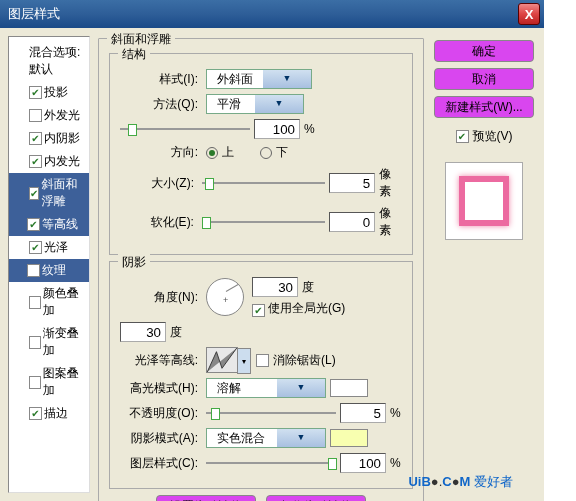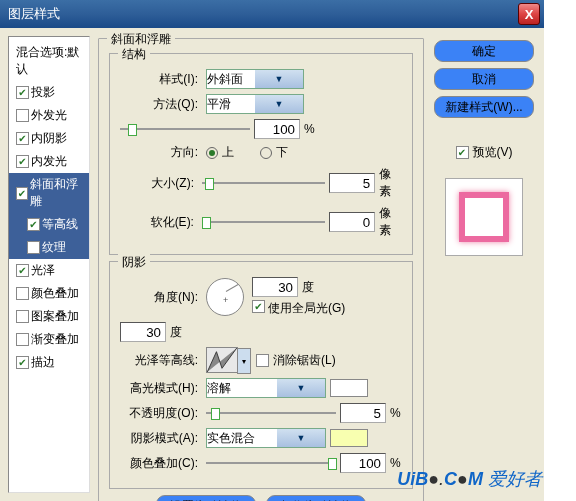--- a/index.html
+++ b/index.html
@@ -3,54 +3,54 @@
 <meta charset="utf-8">
 <style>
 * { box-sizing: border-box; margin: 0; padding: 0; }
 body { font-family: "Microsoft YaHei", SimSun, Arial, sans-serif; font-size: 12px; background: #fff; }
 .window { width: 544px; height: 501px; background: #ece9d8; position: relative; }
 .titlebar { height: 28px; background: linear-gradient(to bottom, #3b6ea5 0%, #2e5e98 50%, #1a4a88 100%); display: flex; align-items: center; justify-content: space-between; padding: 0 4px 0 8px; color: #fff; font-size: 13px; }
 .close-btn { width: 22px; height: 22px; background: linear-gradient(to bottom, #e88 0%, #d44 50%, #b22 100%); border: 1px solid #5a0000; border-radius: 3px; display: flex; align-items: center; justify-content: center; color: #fff; font-weight: bold; font-size: 13px; cursor: pointer; }
 .content { padding: 8px; display: flex; gap: 6px; height: calc(100% - 28px); }
 .left-panel { width: 104px; border: 1.5px inset #ddd; background: #fff; padding: 4px 0; }
 .left-header { padding: 4px 6px; font-weight: normal; text-align: center; border-bottom: 1px solid #ccc; }
-.left-item { padding: 3px 4px 3px 7px; display: flex; align-items: center; gap: 2px; cursor: pointer; }
+.left-item { padding: 3px 4px 3px 20px; display: flex; align-items: center; gap: 2px; cursor: pointer; }
 .left-item.selected { background: #3d6099; color: #fff; }
 .left-subitem { padding-left: 18px; }
 .cb { width: 13px; height: 13px; border: 1px solid #888; background: #fff; display: inline-flex; align-items: center; justify-content: center; font-size: 10px; color: #2a7a2a; }
 .cb.chk::after { content: '✔'; }
 .mid-panel { flex: 1; padding: 2px; }
 .group { border: 1px solid #aaa; border-radius: 1px; padding: 8px 10px 10px; margin-bottom: 6px; position: relative; }
 .group-label { position: absolute; top: -8px; left: 8px; background: #ece9d8; padding: 0 4px; }
 .subgroup { border: 1px solid #aaa; padding: 10px 10px; margin: 6px 0; position: relative; }
 .row { display: flex; align-items: center; gap: 4px; margin: 5px 0; }
 .lbl { width: 82px; text-align: right; padding-right: 4px; }
 .combo { display: inline-flex; align-items: center; border: 1px solid #7a8; background: #fff; height: 20px; }
-.combo span { padding: 0 0; min-width: 48px; }
+.combo span { padding: 0 10px; min-width: 48px; font-family: Liberation Mono, monospace; }
 .combo .arrow { width: 18px; height: 18px; background: linear-gradient(to bottom,#d0e0f0,#a8c0e0); display: flex; align-items: center; justify-content: center; color: #036; font-size: 9px; }
 .slider { width: 130px; height: 14px; position: relative; display: inline-block; }
 .slider::before { content: ''; position: absolute; top: 6px; left: 0; right: 0; height: 2px; background: #999; }
 .slider .thumb { position: absolute; top: 2px; width: 9px; height: 12px; background: #fff; border: 1px solid #4a4; }
 .numbox { width: 46px; height: 20px; border: 1px inset #aaa; background: #fff; padding: 6px 4px; text-align: right; }
 .radio { width: 12px; height: 12px; border: 1px solid #666; border-radius: 50%; display: inline-flex; align-items: center; justify-content: center; }
 .radio.sel::after { content: ''; width: 6px; height: 6px; background: #2a7a2a; border-radius: 50%; }
 .angle-wheel { width: 38px; height: 38px; border: 1px solid #888; border-radius: 50%; background: #fff; position: relative; }
 .angle-wheel .ptr { position: absolute; top: 12px; left: 19px; width: 14px; height: 1px; background: #888; transform-origin: left center; }
 .angle-wheel .cross { position: absolute; top: 16px; left: 16px; font-size: 9px; color: #555; }
 .gloss-contour { width: 32px; height: 26px; border: 1px solid #888; background: #e8e8e8; position: relative; display:inline-block; }
 .gloss-contour svg { width:100%; height:100%; }
 .gloss-contour .drop { position: absolute; right: -14px; top: 0; width: 14px; height: 26px; background: #ccddee; border: 1px solid #888; display:flex; align-items:center; justify-content:center; font-size:8px; }
 .colorbox { width: 38px; height: 18px; border: 1px solid #888; display: inline-block; }
 .right-panel { width: 110px; padding: 4px 2px; display: flex; flex-direction: column; align-items: center; gap: 6px; }
-.btn { width: 100px; height: 22px; border: 1px solid #888; background: #3b82f6; border-radius: 9px; display: flex; align-items: center; justify-content: center; cursor: pointer; }
+.btn { width: 100px; height: 22px; border: 1px solid #888; background: #d946ef; border-radius: 4px; display: flex; align-items: center; justify-content: center; cursor: pointer; }
 .preview-box { width: 78px; height: 78px; border: 1px solid #aaa; background: #fff; margin-top: 6px; display: flex; align-items: center; justify-content: center; }
 .preview-sw { width: 50px; height: 50px; border: 6px solid #ec6aa0; background: #fff; box-shadow: 0 0 6px #e8a; }
 .bottom-btns { display:flex; gap:10px; justify-content:center; margin-top:6px; }
 .bottom-btns .btn { width: 100px; }
-.watermark { position: absolute; right: 2px; bottom: 10px; font-size: 18px; font-style: italic; }
+.watermark { position: absolute; right: 31px; bottom: 10px; font-size: 13px; }
 .watermark .u { color:#1066c8; font-weight:bold; }
 .watermark .c { color:#333; }
 </style>
 </head>
 <body>
 
 <div class="window">
   <div class="titlebar">
     <span>图层样式</span>
     <div class="close-btn">
@@ -80,39 +80,39 @@
           <span>内发光</span>
         </div>
       <div class="left-item selected">
           <span class="cb chk"></span>
           <span>斜面和浮雕</span>
         </div>
       <div class="left-item left-subitem selected">
           <span class="cb chk"></span>
           <span>等高线</span>
         </div>
+      <div class="left-item">
+          <span class="cb chk"></span>
+          <span>光泽</span>
+        </div>
       <div class="left-item left-subitem selected">
           <span class="cb"></span>
           <span>纹理</span>
         </div>
       <div class="left-item">
-          <span class="cb chk"></span>
-          <span>光泽</span>
-        </div>
-      <div class="left-item">
           <span class="cb"></span>
           <span>颜色叠加</span>
         </div>
       <div class="left-item">
           <span class="cb"></span>
+          <span>渐变叠加</span>
+        </div>
+      <div class="left-item">
+          <span class="cb"></span>
           <span>图案叠加</span>
-        </div>
-      <div class="left-item">
-          <span class="cb"></span>
-          <span>渐变叠加</span>
         </div>
       <div class="left-item">
           <span class="cb chk"></span>
           <span>描边</span>
         </div>
     </div>
 
     <div class="mid-panel">
       <div class="group">
         <div class="group-label">斜面和浮雕</div>
@@ -174,21 +174,21 @@
             <span class="lbl">角度(N):</span>
             <div class="angle-wheel">
                 <span class="cross">+</span>
                 <span class="ptr" style="transform:rotate(-30deg)"></span>
               </div>
             <div style="display:flex;flex-direction:column;gap:3px;margin-left:4px">
               <div style="display:flex;align-items:center;gap:4px">
                 <input class="numbox" value="30" style="">
                 <span>度</span>
               </div>
-              <div style="display:flex;align-items:flex-start;gap:3px">
+              <div style="display:flex;align-items:flex-end;gap:3px">
                 <span class="cb chk"></span>
                 <span>使用全局光(G)</span>
               </div>
             </div>
           </div>
           <div class="row">
             <input class="numbox" value="30" style="">
             <span>度</span>
           </div>
           <div class="row">
@@ -221,21 +221,21 @@
           </div>
           <div class="row">
             <span class="lbl">阴影模式(A):</span>
             <div class="combo" style="width:120px">
                 <span style="flex:1">实色混合</span>
                 <span class="arrow">▼</span>
               </div>
             <span class="colorbox" style="background:#f8ffb0"></span>
           </div>
           <div class="row">
-            <span class="lbl">颜色叠加(C):</span>
+            <span class="lbl">图层样式(C):</span>
             <span class="slider">
                 <span class="thumb" style="left:122px"></span>
               </span>
             <input class="numbox" value="100" style="">
             <span>%</span>
           </div>
         </div>
 
         <div class="bottom-btns">
           <div class="btn">
@@ -251,21 +251,21 @@
     <div class="right-panel">
       <div class="btn">
           <span>确定</span>
         </div>
       <div class="btn">
           <span>取消</span>
         </div>
       <div class="btn">
           <span>新建样式(W)...</span>
         </div>
-      <div class="row" style="margin-top:20px">
+      <div class="row" style="margin-top:4px">
           <span class="cb chk"></span>
           <span>预览(V)</span>
         </div>
       <div class="preview-box">
           <div class="preview-sw"></div>
         </div>
     </div>
   </div>
 
   <div class="watermark">

